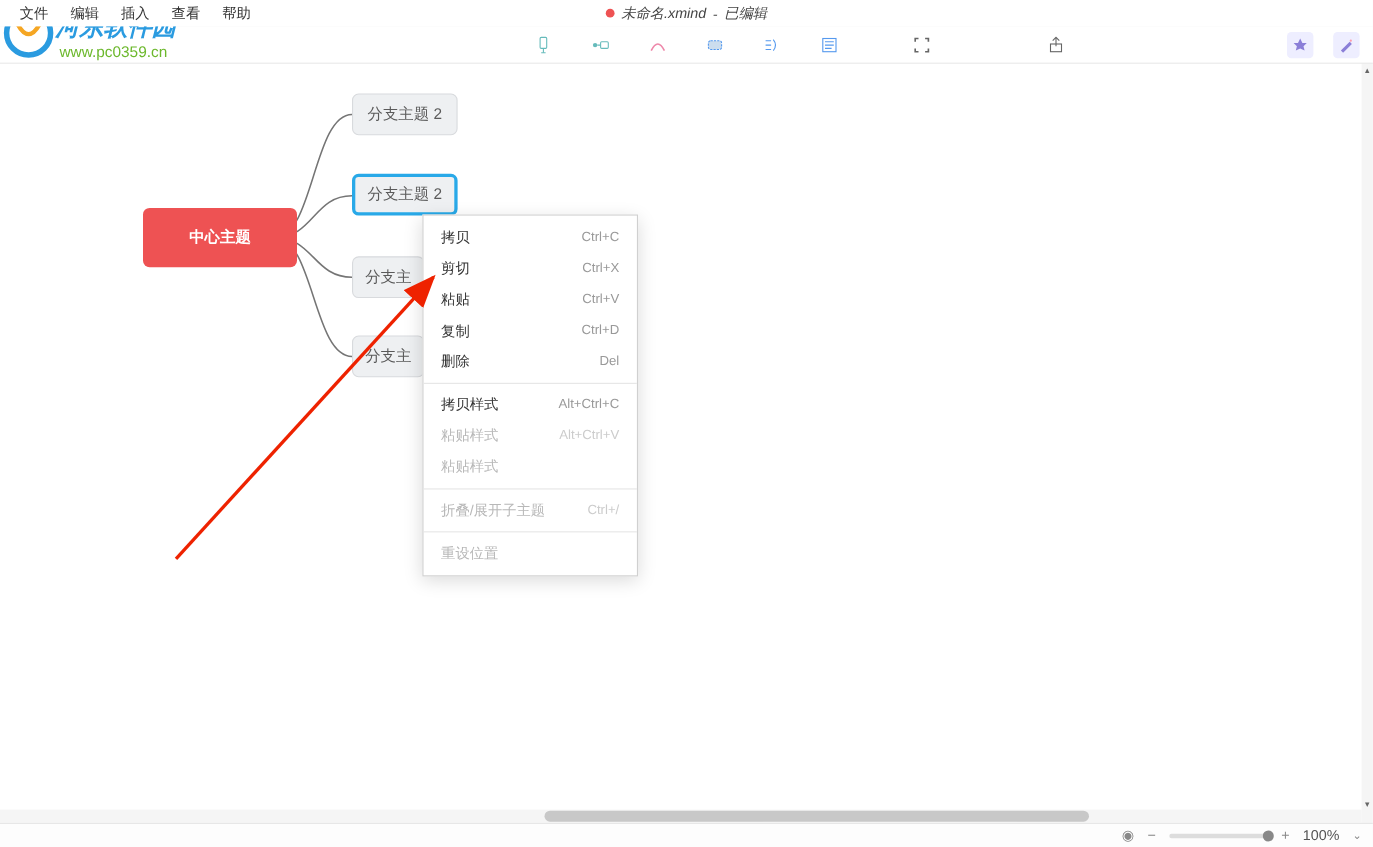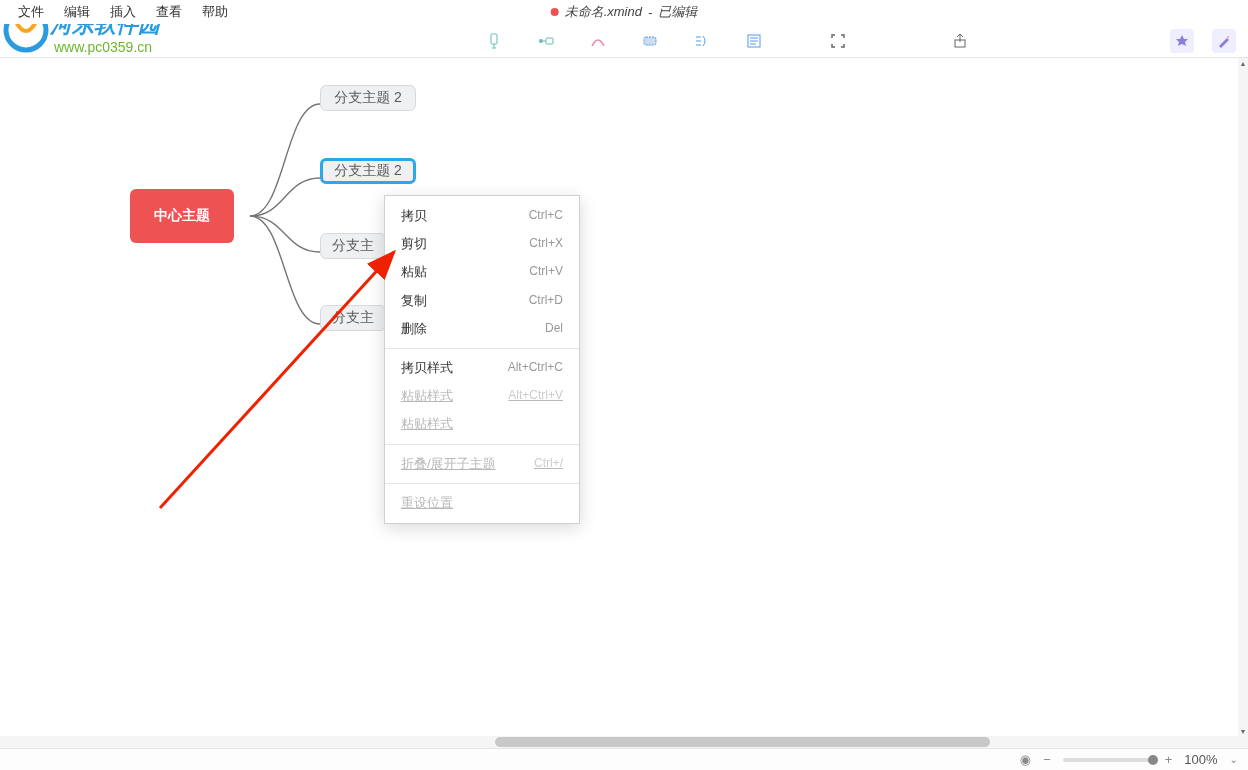--- a/index.html
+++ b/index.html
@@ -13,26 +13,26 @@
 .trial-badge{background:#ffe7cc;color:#c87a2e;padding:2px 10px;border-radius:3px;font-size:12px;margin-right:16px;}
 .win-btn{width:40px;height:24px;display:flex;align-items:center;justify-content:center;cursor:pointer;}
 .toolbar{height:34px;background:#fff;border-bottom:1px solid #e5e5e5;display:flex;align-items:center;position:relative;}
 .tool-group{display:flex;gap:28px;align-items:center;}
 .tool-center{position:absolute;left:50%;transform:translateX(-50%);}
 .tool-right{position:absolute;right:12px;display:flex;gap:18px;align-items:center;}
 .tool-btn{width:24px;height:24px;display:flex;align-items:center;justify-content:center;cursor:pointer;color:#888;border-radius:4px;}
 .tool-btn.filled{background:#eef;}
 .canvas{position:absolute;top:58px;left:0;right:10px;bottom:22px;background:#fff;}
 .node{position:absolute;border-radius:6px;display:flex;align-items:center;justify-content:center;font-size:14px;}
-.central{background:#ee5253;color:#fff;font-weight:bold;width:104px;height:54px;}
-.branch{background:#eef0f2;border:1px solid #d8dadd;color:#5a5a5a;width:96px;height:26px;}
+.central{background:#ee5253;color:#fff;font-weight:bold;width:140px;height:54px;}
+.branch{background:#eef0f2;border:1px solid #d8dadd;color:#5a5a5a;width:96px;height:38px;}
 .branch.selected{border:3px solid #29a9e8;}
 .context-menu{position:absolute;background:#fff;border:1px solid #d0d0d0;box-shadow:0 4px 16px rgba(0,0,0,0.15);width:196px;padding:6px 0;font-size:13px;}
 .menu-row{display:flex;justify-content:space-between;padding:5px 16px;cursor:pointer;line-height:1.4;}
-.menu-row.disabled{color:#b8b8b8;cursor:default;text-decoration:underline;}
+.menu-row.disabled{color:#b8b8b8;cursor:default;}
 .menu-sep{height:1px;background:#e5e5e5;margin:5px 0;}
 .shortcut{color:#999;font-size:12px;}
 .menu-row.disabled .shortcut{color:#ccc;}
 .edge{stroke:#757575;stroke-width:1.4;fill:none;}
 .statusbar{position:absolute;bottom:0;left:0;right:0;height:22px;background:#fdfdfd;border-top:1px solid #e5e5e5;display:flex;align-items:center;justify-content:flex-end;padding:0 10px;gap:12px;}
 .zoom-track{width:90px;height:4px;background:#ddd;border-radius:2px;position:relative;}
 .zoom-thumb{position:absolute;right:-5px;top:-3px;width:10px;height:10px;border-radius:50%;background:#888;}
 .hscroll{position:absolute;bottom:22px;left:0;right:10px;height:12px;background:#f5f5f5;}
 .hscroll-thumb{position:absolute;left:40%;width:40%;height:10px;top:1px;background:#c8c8c8;border-radius:5px;}
 .vscroll{position:absolute;top:58px;right:0;bottom:34px;width:10px;background:#f5f5f5;}

